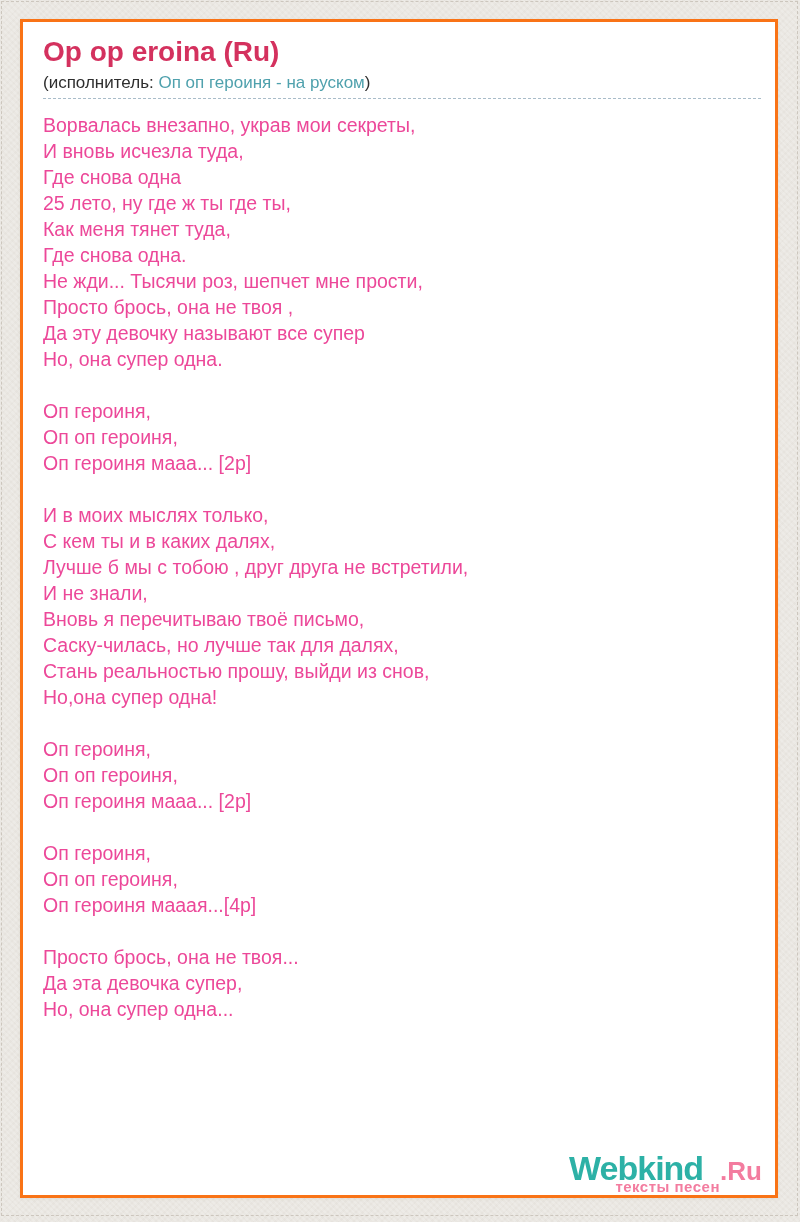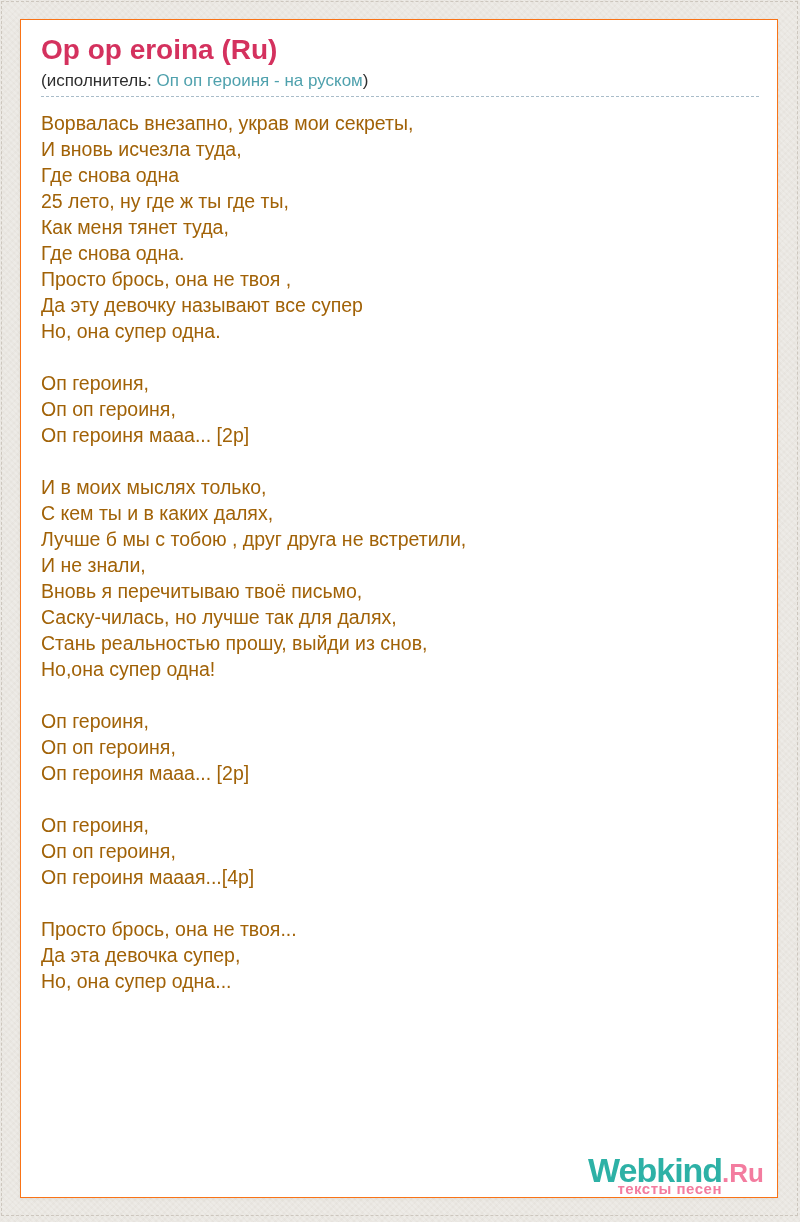--- a/index.html
+++ b/index.html
@@ -22,21 +22,21 @@
     pointer-events: none;
   }
   .card {
     position: absolute;
     left: 20px;
     top: 19px;
     width: 758px;
     height: 1179px;
     box-sizing: border-box;
     background: #ffffff;
-    border: 1px solid #f97316;
+    border: 3px solid #f97316;
     box-shadow: 0 1px 3px rgba(90,80,70,0.08);
     padding: 14px 20px 0 20px;
   }
   .song-title {
     margin: 0;
     font-size: 28px;
     font-weight: bold;
     line-height: 1.15;
     color: var(--title-color, #d4315e);
   }
@@ -54,21 +54,21 @@
   .header-separator {
     margin-top: 5px;
     width: 718px;
     height: 0;
     border-bottom: 1px dashed #a9bcc9;
   }
   .lyrics {
     margin-top: 13px;
     font-size: 19.5px;
     line-height: 26px;
-    color: #a16207;
+    color: #ec4899;
   }
   .stanza { margin: 0 0 26px 0; }
   .line { white-space: pre-wrap; }
   .site-logo {
     position: absolute;
     right: 13px;
     bottom: 1px;
     text-align: right;
     line-height: 1;
     user-select: none;
@@ -76,20 +76,21 @@
   .logo-main {
     font-size: 34px;
     font-weight: bold;
     letter-spacing: -1px;
     color: var(--logo-teal, #2db1a6);
   }
   .logo-suffix {
     font-size: 26px;
     font-weight: bold;
     color: var(--logo-pink, #f37c9f);
+    margin-left: 17px;
   }
   .logo-tagline {
     margin-top: -6px;
     padding-right: 42px;
     font-size: 15px;
     font-weight: bold;
     letter-spacing: 0.5px;
     color: var(--logo-pink, #f37c9f);
   }
 </style>
@@ -109,20 +110,21 @@
   <div class="header-separator"></div>
 
   <div class="lyrics">
       <div class="stanza">
         <div class="line">Ворвалась внезапно, украв мои секреты,</div>
         <div class="line">И вновь исчезла туда,</div>
         <div class="line">Где снова одна</div>
         <div class="line">25 лето, ну где ж ты где ты,</div>
         <div class="line">Как меня тянет туда,</div>
         <div class="line">Где снова одна.</div>
+        <div class="line">Не жди... Тысячи роз, шепчет мне прости,</div>
         <div class="line">Просто брось, она не твоя ,</div>
         <div class="line">Да эту девочку называют все супер</div>
         <div class="line">Но, она супер одна.</div>
       </div>
       <div class="stanza">
         <div class="line">Оп героиня,</div>
         <div class="line">Оп оп героиня,</div>
         <div class="line">Оп героиня мааа... [2р]</div>
       </div>
       <div class="stanza">

